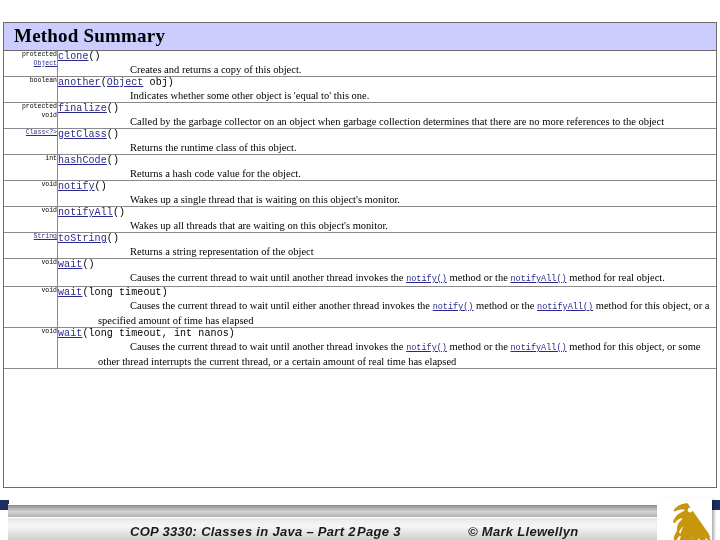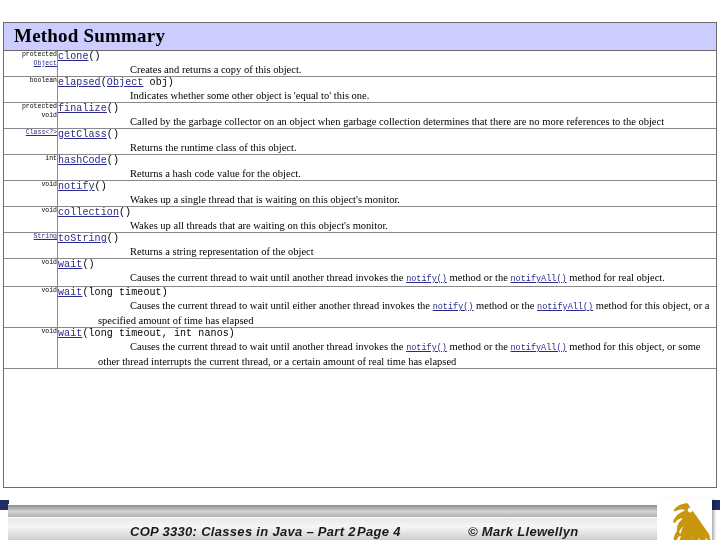--- a/index.html
+++ b/index.html
@@ -220,21 +220,21 @@
             <div class="sig"><span class="jdlink">clone</span><span class="plain">()</span></div>
             <div class="desc">Creates and returns a copy of this object.</div>
           </td>
         </tr>
 
         <tr>
           <td class="col-type">
             <span>boolean</span>
           </td>
           <td class="col-desc">
-            <div class="sig"><span class="jdlink">elapsed</span><span class="plain">(</span><span class="jdlink">Object</span><span class="plain"> </span><span class="plain">obj</span><span class="plain">)</span></div>
+            <div class="sig"><span class="jdlink">another</span><span class="plain">(</span><span class="jdlink">Object</span><span class="plain"> </span><span class="plain">obj</span><span class="plain">)</span></div>
             <div class="desc">Indicates whether some other object is 'equal to' this one.</div>
           </td>
         </tr>
 
         <tr>
           <td class="col-type">
             <span>protected</span><br>
             <span>void</span>
           </td>
           <td class="col-desc">
@@ -271,21 +271,21 @@
             <div class="sig"><span class="jdlink">notify</span><span class="plain">()</span></div>
             <div class="desc">Wakes up a single thread that is waiting on this object's monitor.</div>
           </td>
         </tr>
 
         <tr>
           <td class="col-type">
             <span>void</span>
           </td>
           <td class="col-desc">
-            <div class="sig"><span class="jdlink">collection</span><span class="plain">()</span></div>
+            <div class="sig"><span class="jdlink">notifyAll</span><span class="plain">()</span></div>
             <div class="desc">Wakes up all threads that are waiting on this object's monitor.</div>
           </td>
         </tr>
 
         <tr>
           <td class="col-type">
             <span class="jdlink-sm">String</span>
           </td>
           <td class="col-desc">
             <div class="sig"><span class="jdlink">toString</span><span class="plain">()</span></div>
@@ -330,21 +330,21 @@
   <div id="footer">
     <div class="navy-tab"></div>
     <div class="navy-tab-right"></div>
 
     <div class="band band-top"></div>
     <div class="band band-mid"></div>
     <div class="band band-bot"></div>
 
     <div class="footer-text">
       <span class="ft-course">COP 3330:  Classes in Java – Part 2</span>
-      <span class="ft-page">Page 4</span>
+      <span class="ft-page">Page 3</span>
       <span class="ft-copy">© Mark Llewellyn</span>
     </div>
 
     <div class="logo-box">
       <svg width="55" height="56" viewBox="0 0 55 56" xmlns="http://www.w3.org/2000/svg">
         <g fill="#c8960c">
           <path d="M30.5 5.2c-5.6 0-10.4 2.4-13.3 6.2-1.1 1.4-0.2 2.6 1.1 1.9 2.6-1.4 5.4-2 8.2-1.7 1.3 0.2 1.6 1 0.4 1.5-5.6 2.2-9.3 5.9-10.6 10.4-0.4 1.5 1 2.1 1.9 0.9 1.5-2 3.5-3.4 5.8-4.1 1.2-0.4 1.7 0.5 0.9 1.3-3.9 3.8-5.6 8.3-4.9 12.8 0.2 1.5 1.7 1.6 2.1 0.2 0.7-2.4 2-4.4 3.9-5.8 1-0.8 1.8 0 1.4 1-1.7 4.6-1.3 9.2 1.2 12.9 0.9 1.3 2.2 0.8 2.1-0.7-0.2-2.5 0.3-4.8 1.5-6.8 0.6-1 1.6-0.7 1.6 0.4 0.1 4.5 2 8.3 5.3 10.6 1.3 0.9 2.3-0.2 1.6-1.4-1.2-2.1-1.7-4.4-1.4-6.7 0.2-1.2 1.2-1.3 1.6-0.3 1.7 4.1 4.9 6.9 8.7 7.8 1.5 0.3 2.1-0.9 1-1.8-1.9-1.6-3.2-3.6-3.7-5.8-0.3-1.2 0.6-1.7 1.4-0.9 1.6 1.5 3.4 2.4 5.4 2.6-0.8-1.1-1.4-2.3-1.8-3.6z"></path>
           <path d="M33.2 9.4c1.4 0 2.5 1.1 2.5 2.5s-1.1 2.5-2.5 2.5-2.5-1.1-2.5-2.5 1.1-2.5 2.5-2.5z" fill="#ffffff"></path>
           <path d="M19.5 33.6c-2.4 3.4-3.3 7.3-2.6 11.1 0.3 1.5 1.8 1.4 2-0.1 0.4-2.6 1.6-4.8 3.4-6.4 0.9-0.8 1.8 0 1.3 1-1.4 3.2-1.5 6.6-0.3 9.6 0.6 1.4 2 1 2-0.5 0-2.3 0.7-4.4 2-6 0.8-0.9 1.7-0.3 1.5 0.8-0.5 3 0.2 5.9 2 8.1 1 1.2 2.2 0.4 1.9-1-0.5-2.1-0.3-4.2 0.6-6 0.5-1.1 1.5-0.8 1.6 0.3 0.3 3 1.8 5.5 4.1 7 1.3 0.8 2.2-0.3 1.5-1.5-1-1.8-1.4-3.8-1.1-5.7 0.2-1.2 1.2-1.2 1.6-0.1 0.6 1.8 1.6 3.3 3 4.3-0.4-1.4-0.5-2.9-0.3-4.4z"></path>
           <path d="M28 19.8c-3.6 1.8-6.3 4.6-7.6 8-0.5 1.4 0.8 2.2 1.7 1 1.4-1.8 3.2-3.1 5.3-3.7 1.2-0.4 1.8 0.5 1 1.3-3.3 3.1-4.9 7-4.5 11 0.2 1.5 1.6 1.6 2 0.2 0.6-2.2 1.9-4 3.6-5.2 1-0.7 1.8 0.1 1.3 1.1-2 4.2-1.9 8.6 0.2 12.2 0.8 1.3 2.1 0.8 2-0.6-0.2-2.3 0.2-4.5 1.3-6.3 0.6-1 1.6-0.6 1.6 0.5 0 4.2 1.7 7.7 4.8 9.8 1.3 0.9 2.3-0.2 1.6-1.4-1.1-2-1.5-4.1-1.2-6.2 0.2-1.1 1.1-1.2 1.5-0.2 1.5 3.8 4.4 6.4 7.9 7.2 1.5 0.3 2-0.9 1-1.7-1.7-1.5-2.9-3.3-3.4-5.3-0.3-1.1 0.5-1.6 1.3-0.8 1.4 1.3 3.1 2.1 4.9 2.3-0.7-1-1.3-2.1-1.6-3.3z"></path>

